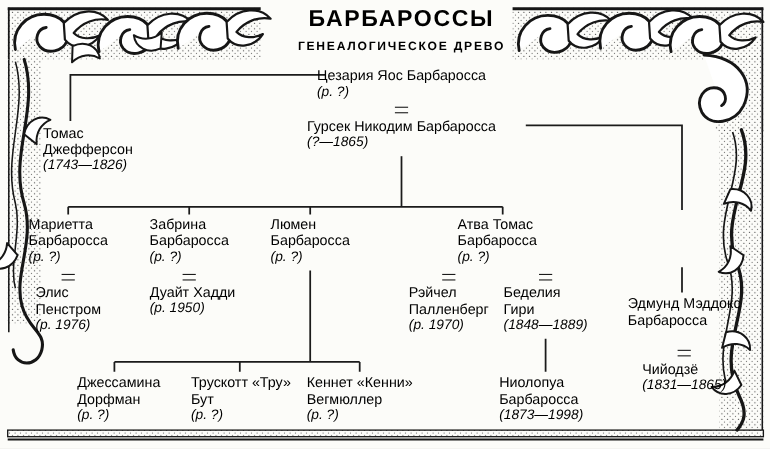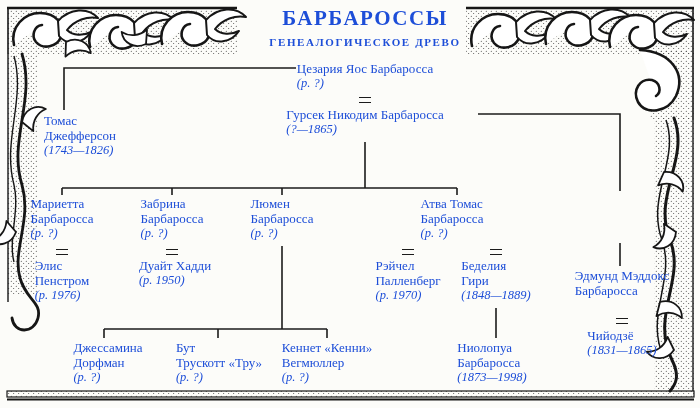--- a/index.html
+++ b/index.html
@@ -1,20 +1,20 @@
 <!DOCTYPE html>
 <html><head>
 <meta charset="utf-8">
 <style>
   html,body{margin:0;padding:0;background:#e8e8e4;}
   .page{
     position:relative; width:700px; height:408px; margin:0 auto;
     background:#fcfcf9; overflow:hidden;
-    font-family:Liberation Serif, serif;
-    color:#1d4ed8;
+    font-family:Liberation Sans, sans-serif;
+    color:#000000;
   }
   svg.layer{position:absolute;left:0;top:0;}
   .ornament{z-index:0;}
   .connectors{z-index:1;}
   .content{position:absolute;left:0;top:0;width:700px;height:408px;z-index:2;}
   .title{
     position:absolute; left:365px; top:6px; transform:translateX(-50%);
     font-size:21px; font-weight:bold; letter-spacing:1.5px; white-space:nowrap;
   }
   .subtitle{
@@ -192,22 +192,22 @@
       <div>Чийодзё</div>
       <div class="dates">(1831—1865)</div>
     </div>
 
     <div class="node" style="left:108px;top:340px">
       <div>Джессамина</div>
       <div>Дорфман</div>
       <div class="dates">(р. ?)</div>
     </div>
     <div class="node" style="left:219px;top:340px">
+      <div>Трускотт «Тру»</div>
       <div>Бут</div>
-      <div>Трускотт «Тру»</div>
       <div class="dates">(р. ?)</div>
     </div>
     <div class="node" style="left:327px;top:340px">
       <div>Кеннет «Кенни»</div>
       <div>Вегмюллер</div>
       <div class="dates">(р. ?)</div>
     </div>
     <div class="node" style="left:492px;top:340px">
       <div>Ниолопуа</div>
       <div>Барбаросса</div>

